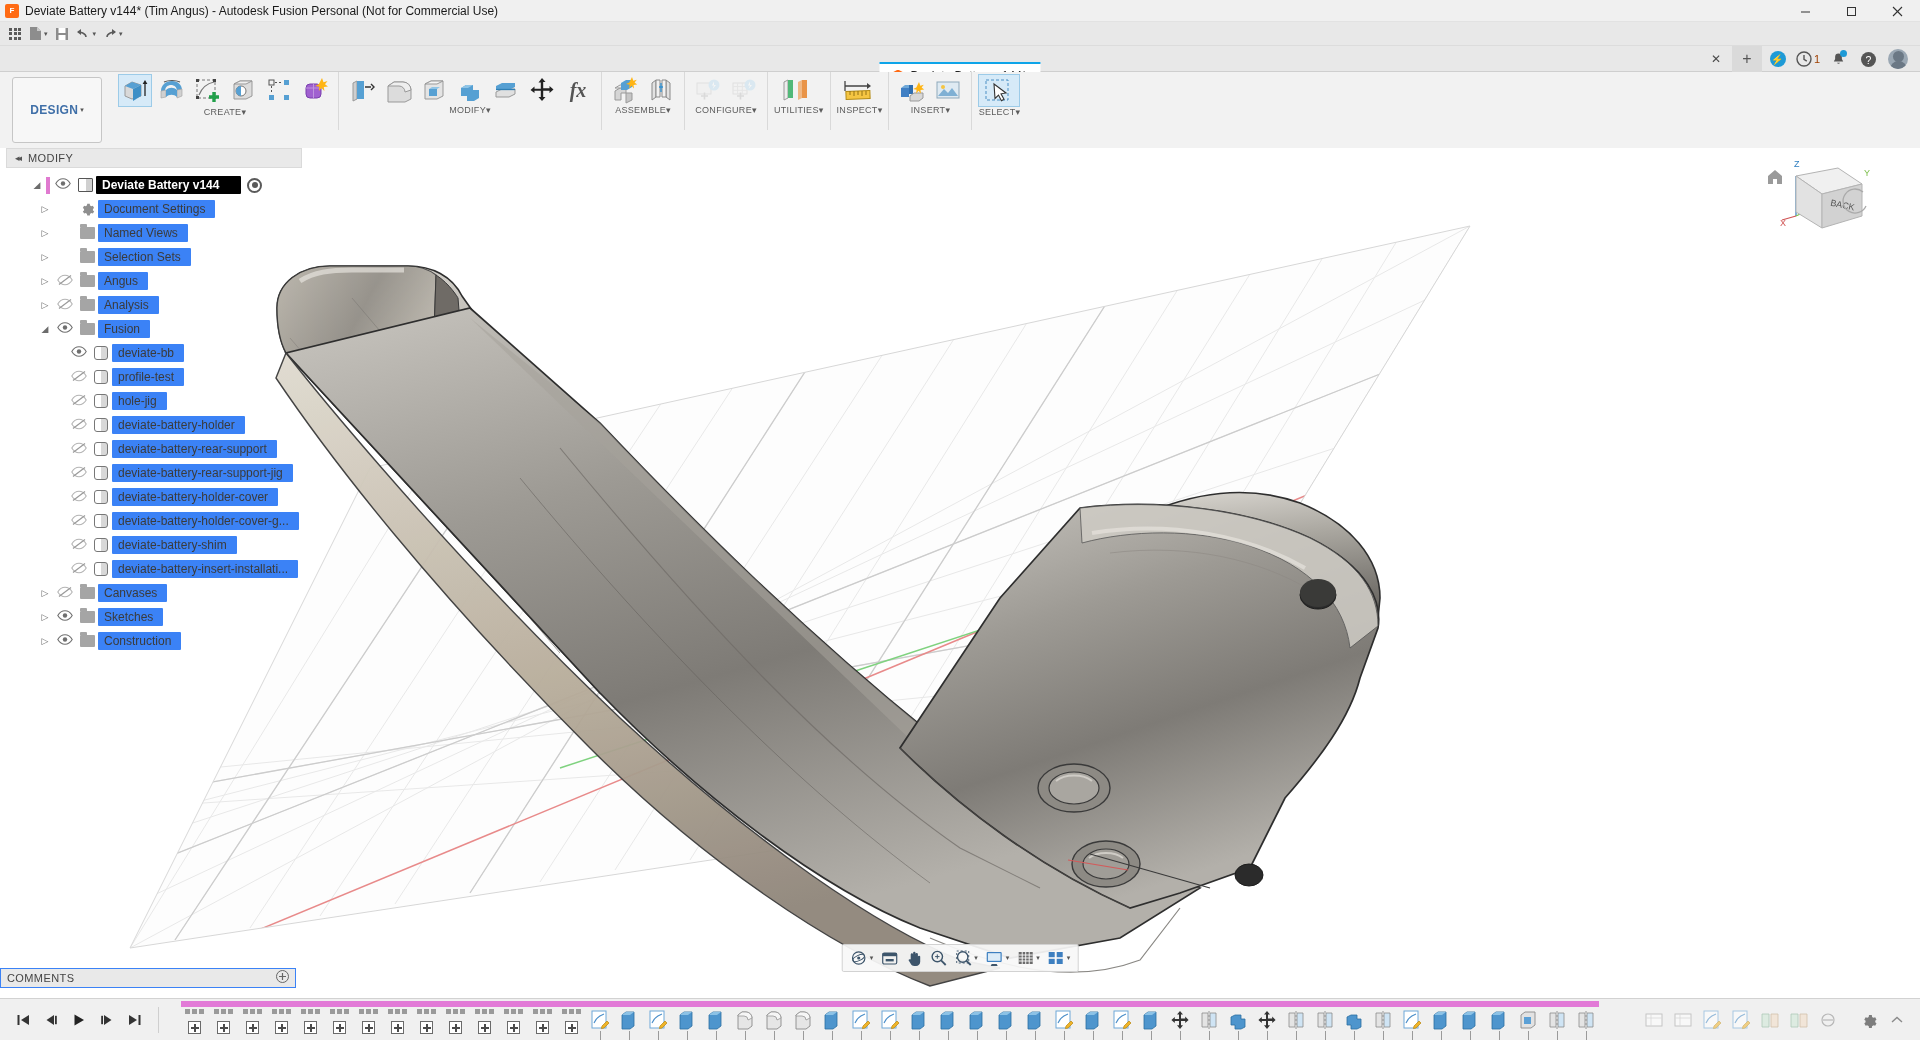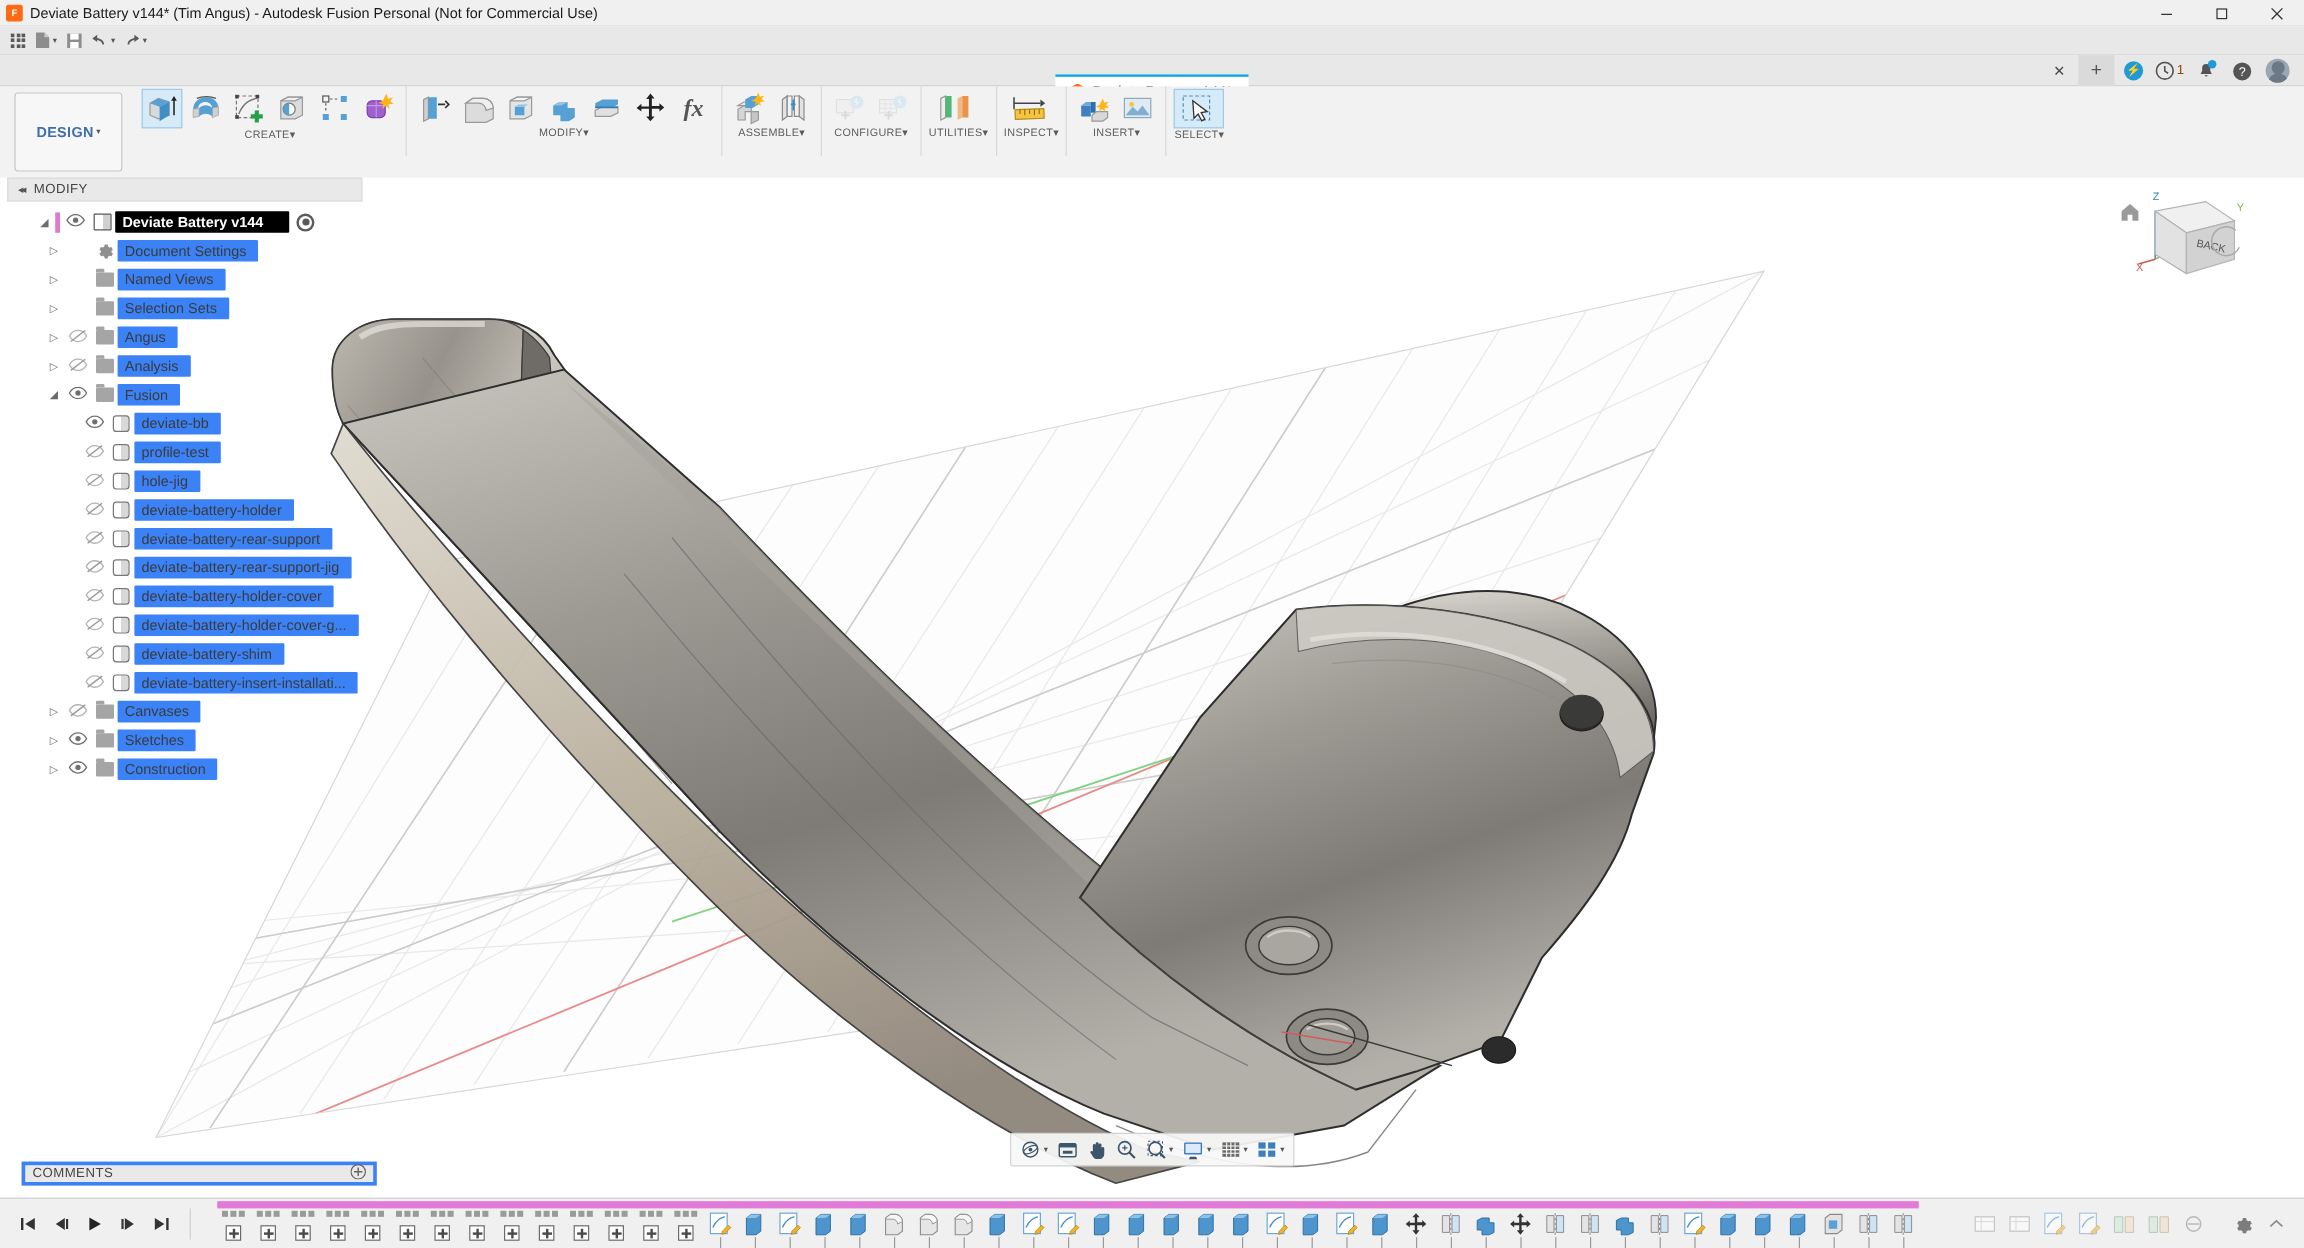--- a/index.html
+++ b/index.html
@@ -129,22 +129,22 @@
   .radio-dot { width: 15px; height: 15px; border: 2px solid #5a5a5a; border-radius: 50%; margin-left: 6px; position: relative; flex:none;}
   .radio-dot::after { content: ""; position: absolute; inset: 2.5px; border-radius: 50%; background: #5a5a5a; }
   .folder { width: 15px; height: 12px; background: #a5a5a5; border-radius: 1px; position: relative; }
   .folder::before { content: ""; position: absolute; left: 0; top: -3px; width: 7px; height: 3px; background: #a5a5a5; border-radius: 1px 1px 0 0; }
   .bodyico { width: 14px; height: 14px; border: 1px solid #777; border-radius: 3px; background: linear-gradient(90deg,#fff 0 50%, #d8d8d8 50% 100%); }
   .indent1 { padding-left: 30px; }
   .indent2 { padding-left: 62px; }
 
   
   .comments {
-    position: absolute; left: 18px; bottom: 10px; width: 296px; height: 20px;
-    background: #e9e9e9; border: 3px solid #3b82f6; display: flex; align-items: center;
+    position: absolute; left: 0; bottom: 10px; width: 296px; height: 20px;
+    background: #e9e9e9; border: 1px solid #3b82f6; display: flex; align-items: center;
     padding: 0 6px; font-size: 11px; color: #444; letter-spacing: .4px; z-index: 5;
   }
   .comments .c-plus { margin-left: auto; font-size: 13px; color: #555; }
 
   
   .viewcube { position: absolute; right: 40px; top: 6px; width: 120px; height: 100px; z-index: 6; }
 
   
   .navbar {
     position: absolute; left: 50%; transform: translateX(-50%); bottom: 26px;

